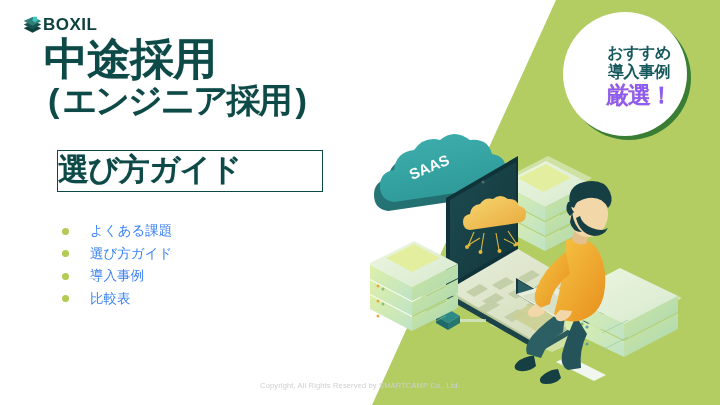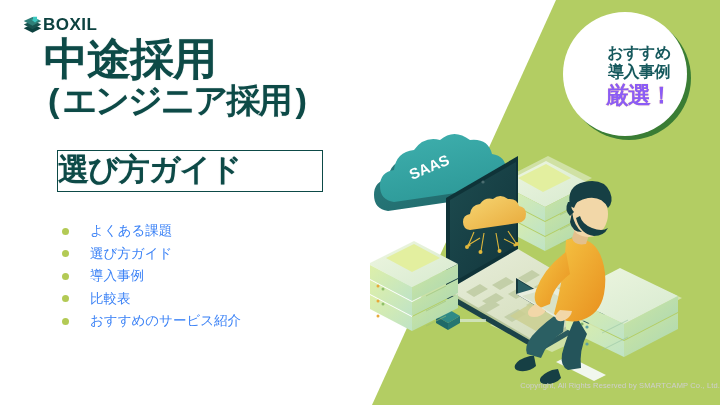--- a/index.html
+++ b/index.html
@@ -83,21 +83,21 @@
     color:#8b5cf6; font-size:23px; letter-spacing:-1px; margin-top:1px;
     text-shadow:0 0 1px rgba(240,124,34,.5);
   }
 
   
   .illus{ position:absolute; left:370px; top:120px; width:350px; height:270px; z-index:5; }
 
   
   .footer{
     position:absolute; left:0; right:0; bottom:15px; z-index:8;
-    text-align:right; font-size:7.5px; color:#cfcfcf;
+    text-align:center; font-size:7.5px; color:#cfcfcf;
     letter-spacing:.15px;
     font-family:"Liberation Sans",sans-serif;
   }
 </style>
 </head>
 <body>
 
 <div id="slide">
 
   <svg class="green-wedge" viewBox="0 0 720 405" width="720" height="405">
@@ -132,24 +132,20 @@
       <span class="dot"></span>
       <span class="txt">選び方ガイド</span>
     </div>
     <div class="agenda-row">
       <span class="dot"></span>
       <span class="txt">導入事例</span>
     </div>
     <div class="agenda-row">
       <span class="dot"></span>
       <span class="txt">比較表</span>
-    </div>
-    <div class="agenda-row">
-      <span class="dot"></span>
-      <span class="txt">おすすめのサービス紹介</span>
     </div>
   </div>
 
   <div class="badge">
     <svg viewBox="0 0 148 130" width="148" height="130">
       <circle cx="76" cy="66" r="62" fill="#3a7d34"></circle>
       <circle cx="72" cy="62" r="62" fill="#ffffff"></circle>
     </svg>
     <div class="badge-text">
       <span class="bl">おすすめ</span>

